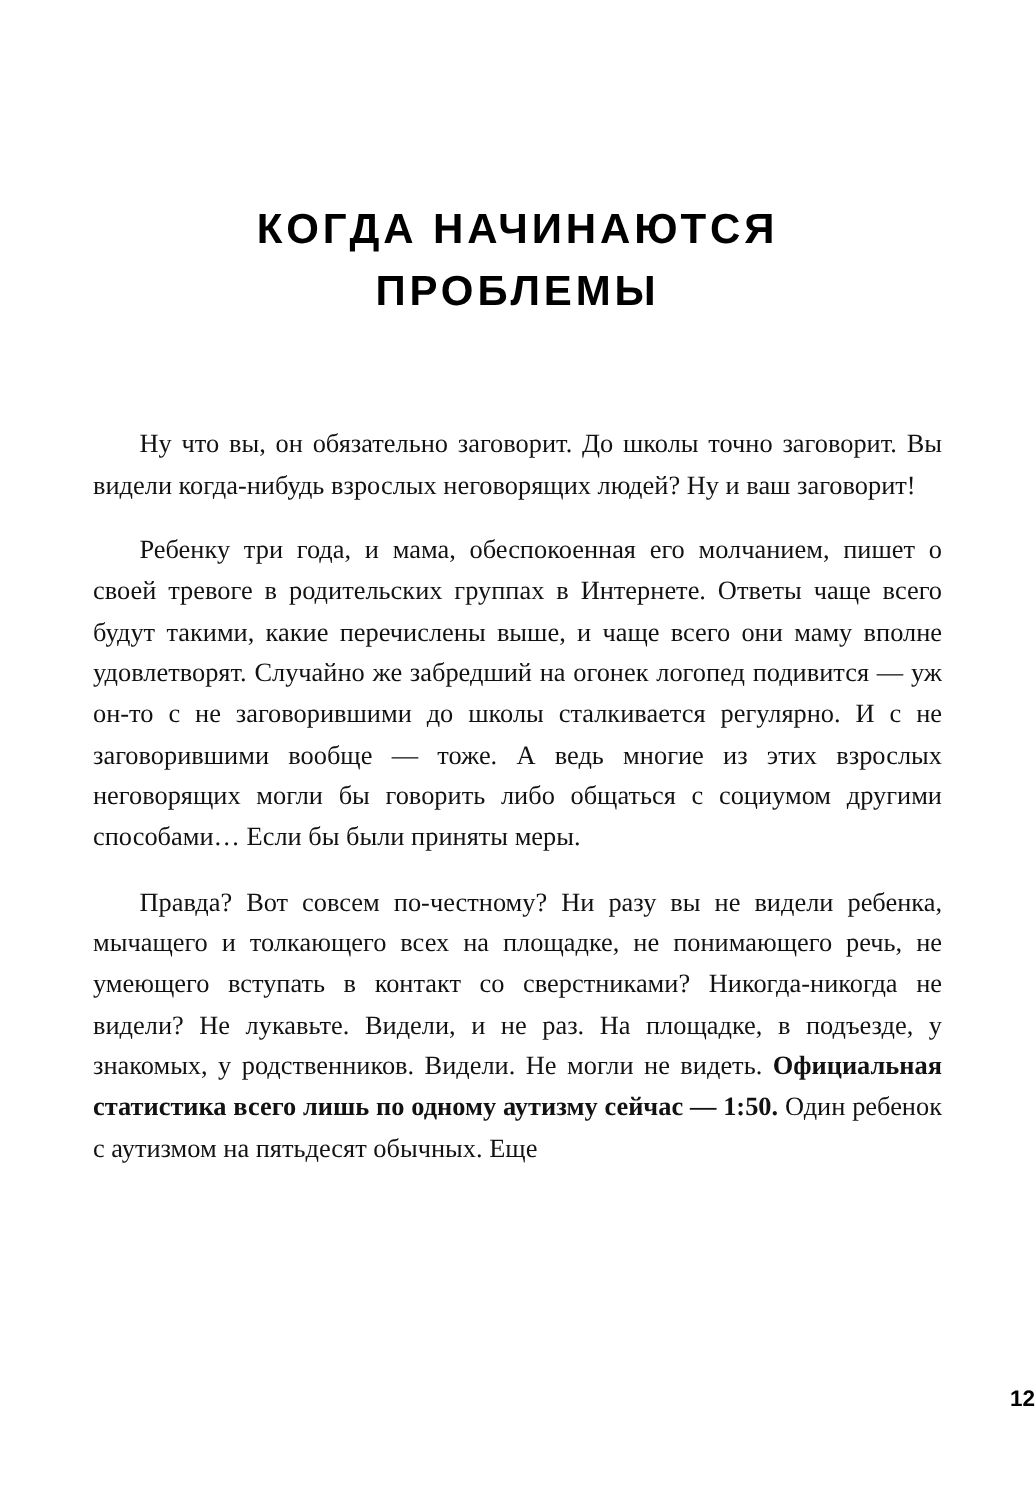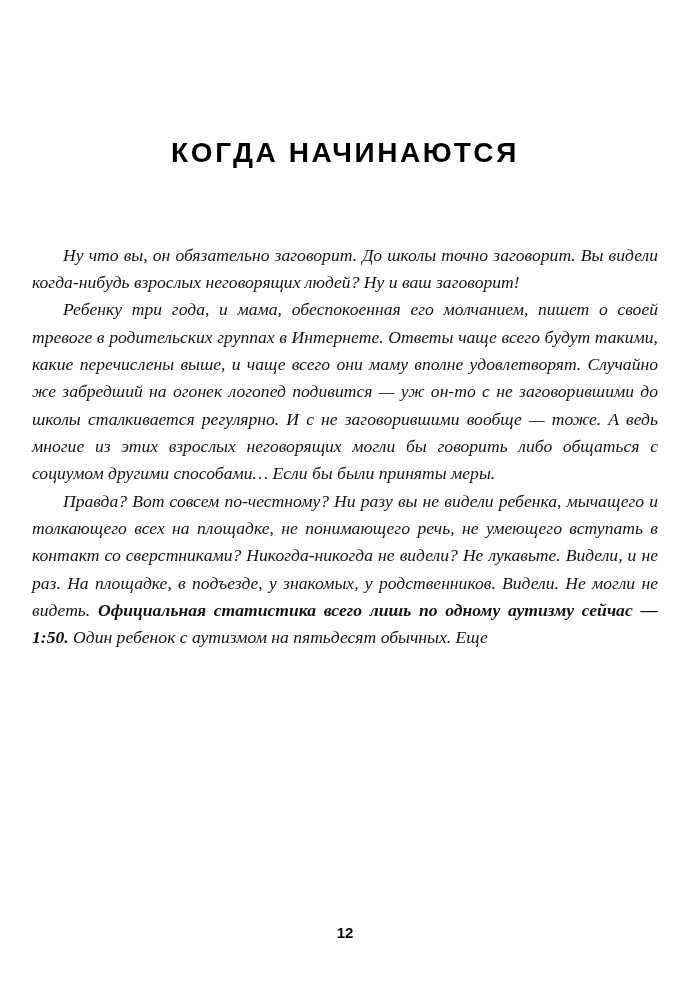--- a/index.html
+++ b/index.html
@@ -12,21 +12,21 @@
     height: 1001px;
     font-family: "Liberation Serif", serif;
     color: #1a1a1a;
     position: relative;
     overflow: hidden;
   }
   .page {
     width: 690px;
     height: 1001px;
     box-sizing: border-box;
-    padding: 0 32px;
+    padding: 0 46px;
     position: relative;
   }
   .chapter-title {
     text-align: center;
     font-family: "Liberation Sans", sans-serif;
     font-weight: bold;
     font-size: 28px;
     letter-spacing: 2.6px;
     line-height: 1.45;
     color: #000000;
@@ -40,49 +40,49 @@
   .body-text {
     margin-top: 68px;
     font-size: 17.6px;
     line-height: 1.555;
     text-align: justify;
     text-justify: inter-word;
     color: #121212;
     hyphens: manual;
   }
   .body-text p {
-    margin: 0;
+    margin: 16px;
     text-indent: 31px;
-    font-style: italic;
   }
   .body-text p + p {
     margin-top: 0;
   }
   b, .bold {
     font-weight: bold;
   }
   .page-number {
     position: absolute;
     left: 0;
     right: 0;
     bottom: 60px;
-    text-align: center;
+    text-align: right;
     font-family: "Liberation Sans", sans-serif;
     font-weight: bold;
     font-size: 15px;
     color: #000000;
   }
 </style>
 </head>
 <body>
 
 <div class="page">
 
   <h1 class="chapter-title">
     <span class="line">КОГДА НАЧИНАЮТСЯ</span>
+    <span class="line">ПРОБЛЕМЫ</span>
   </h1>
 
   <div class="body-text">
     <p><span>Ну что вы, он обязательно заговорит. До школы точно заговорит. Вы видели когда-нибудь взрослых неговорящих людей? Ну и ваш заговорит!</span></p>
     <p><span>Ребенку три года, и мама, обеспокоенная его молчанием, пишет о своей тревоге в родительских группах в Интернете. Ответы чаще всего будут такими, какие перечислены выше, и чаще всего они маму вполне удовлетворят. Случайно же забредший на огонек логопед подивится — уж он-то с не заговорившими до школы сталкивается регулярно. И с не заговорившими вообще — тоже. А ведь многие из этих взрослых неговорящих могли бы говорить либо общаться с социумом другими способами… Если бы были приняты меры.</span></p>
     <p><span>Правда? Вот совсем по-честному? Ни разу вы не видели ребенка, мычащего и толкающего всех на площадке, не понимающего речь, не умеющего вступать в контакт со сверстниками? Никогда-никогда не видели? Не лукавьте. Видели, и не раз. На площадке, в подъезде, у знакомых, у родственников. Видели. Не могли не видеть. </span><span class="bold">Официальная статистика всего лишь по одному аутизму сейчас — 1:50.</span><span> Один ребенок с аутизмом на пятьдесят обычных. Еще</span></p>
   </div>
 
   <div class="page-number">12</div>
 

